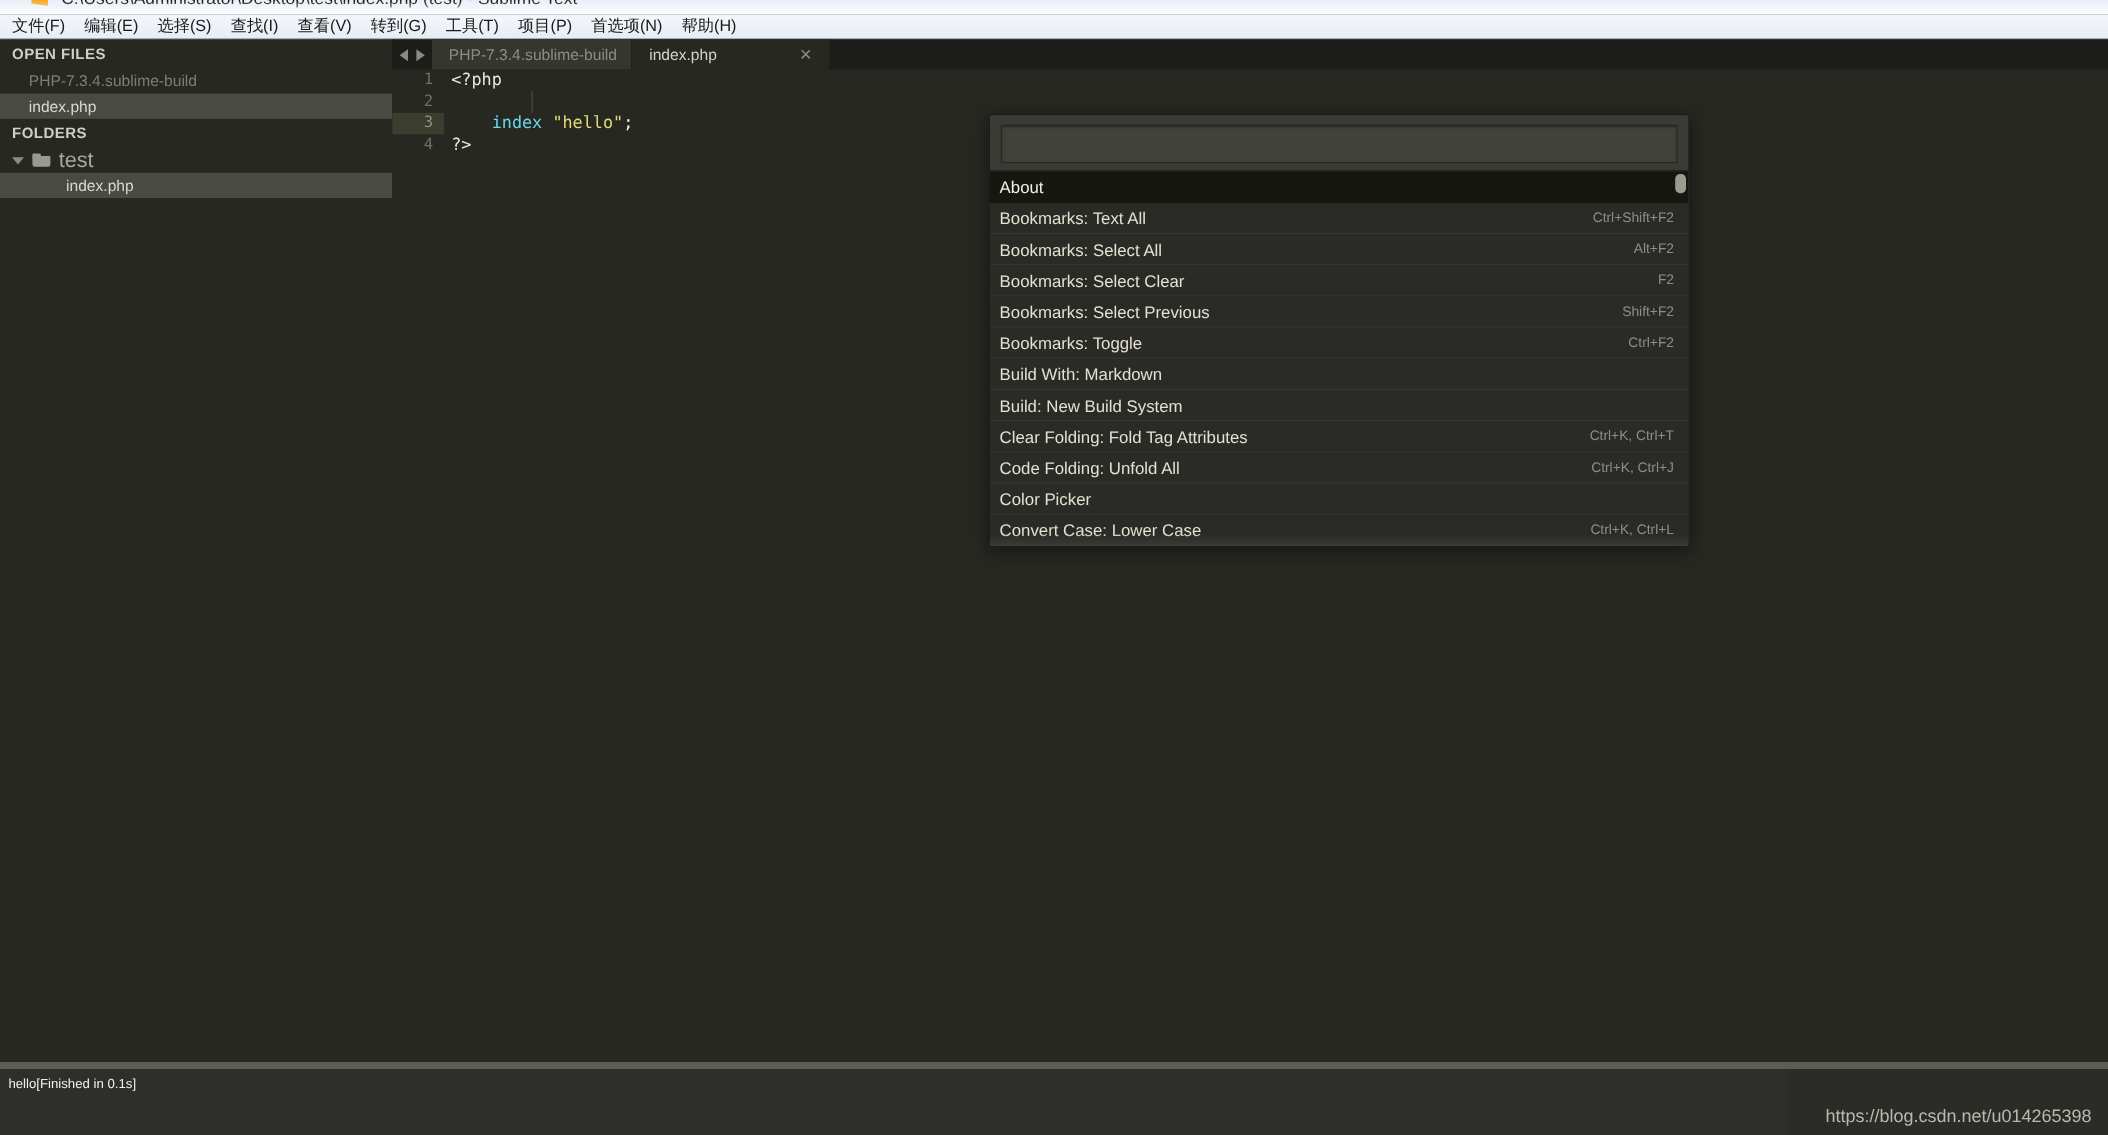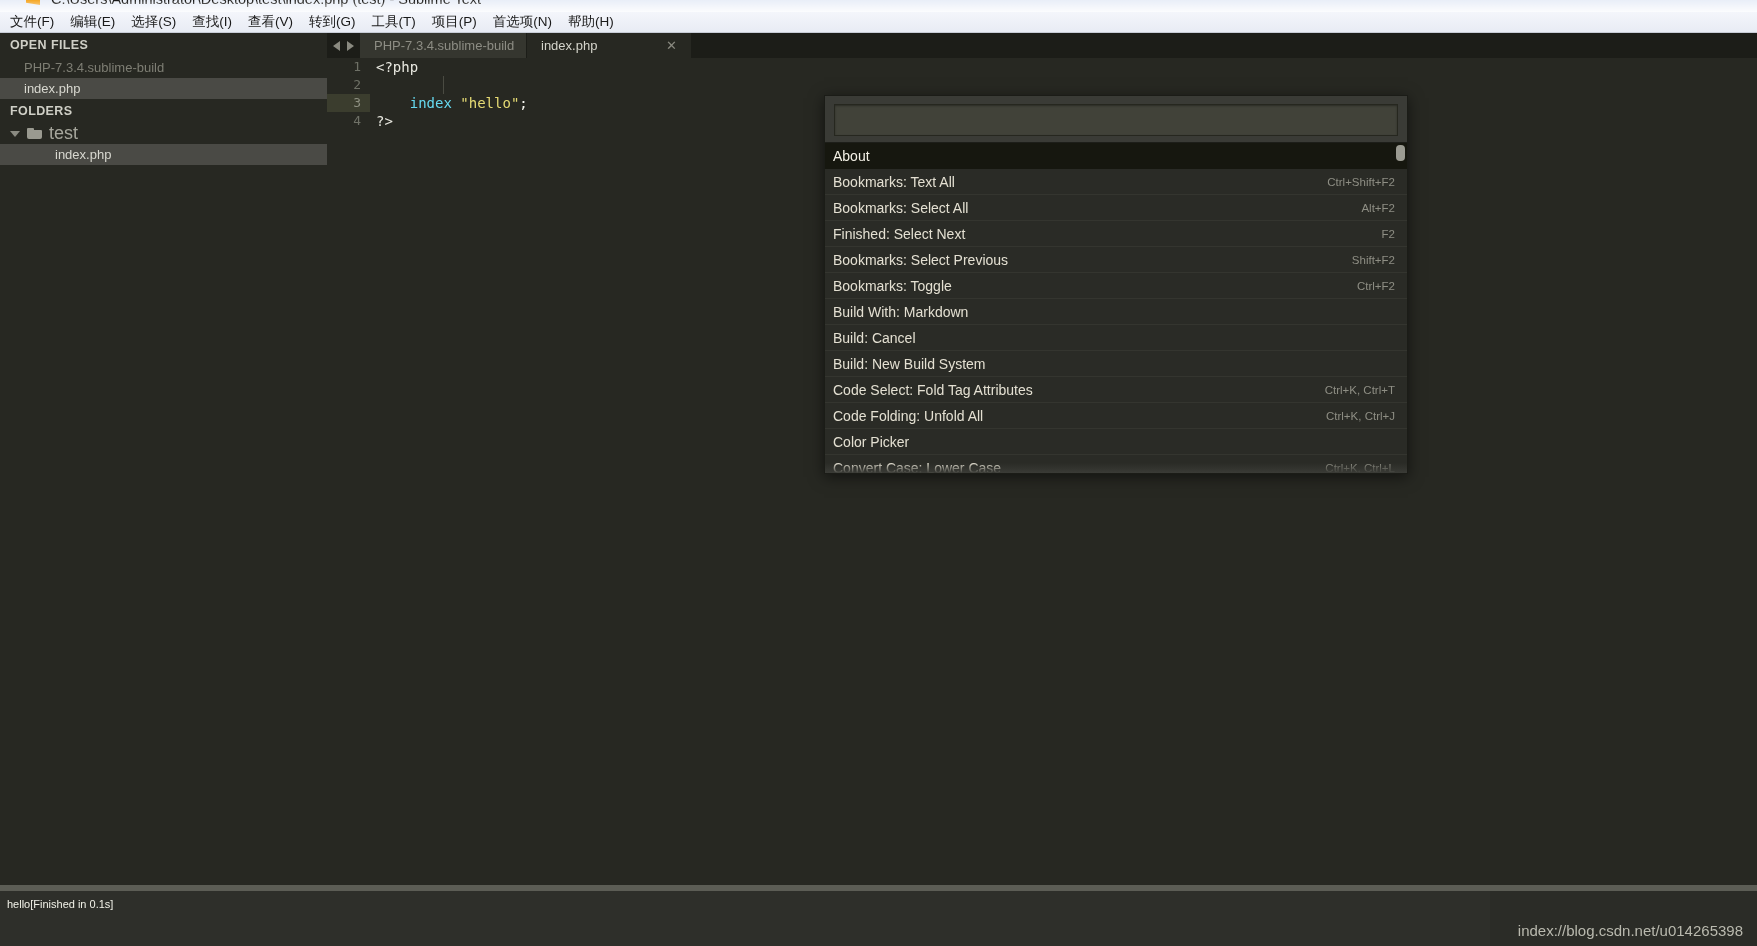--- a/index.html
+++ b/index.html
@@ -338,45 +338,41 @@
         </div>
         <div class="p-row">
           <span class="p-label">Bookmarks: Text All</span>
           <span class="p-key">Ctrl+Shift+F2</span>
         </div>
         <div class="p-row">
           <span class="p-label">Bookmarks: Select All</span>
           <span class="p-key">Alt+F2</span>
         </div>
         <div class="p-row">
-          <span class="p-label">Finished: Select Next</span>
+          <span class="p-label">Bookmarks: Select Clear</span>
           <span class="p-key">F2</span>
         </div>
         <div class="p-row">
           <span class="p-label">Bookmarks: Select Previous</span>
           <span class="p-key">Shift+F2</span>
         </div>
         <div class="p-row">
           <span class="p-label">Bookmarks: Toggle</span>
           <span class="p-key">Ctrl+F2</span>
         </div>
         <div class="p-row">
           <span class="p-label">Build With: Markdown</span>
           <span class="p-key"></span>
         </div>
         <div class="p-row">
-          <span class="p-label">Build: Cancel</span>
-          <span class="p-key"></span>
-        </div>
-        <div class="p-row">
           <span class="p-label">Build: New Build System</span>
           <span class="p-key"></span>
         </div>
         <div class="p-row">
-          <span class="p-label">Code Select: Fold Tag Attributes</span>
+          <span class="p-label">Clear Folding: Fold Tag Attributes</span>
           <span class="p-key">Ctrl+K, Ctrl+T</span>
         </div>
         <div class="p-row">
           <span class="p-label">Code Folding: Unfold All</span>
           <span class="p-key">Ctrl+K, Ctrl+J</span>
         </div>
         <div class="p-row">
           <span class="p-label">Color Picker</span>
           <span class="p-key"></span>
         </div>
@@ -388,16 +384,16 @@
         <div class="palette-bottom-fade"></div>
       </div>
     </div>
 
   </div>
 
   <div class="panel-sep"></div>
   <div class="output">
     <div class="output-dark-right"></div>
     <div class="output-text">hello[Finished in 0.1s]</div>
-    <div class="watermark">index://blog.csdn.net/u014265398</div>
+    <div class="watermark">https://blog.csdn.net/u014265398</div>
   </div>
 
 </div>
 
 </body></html>

